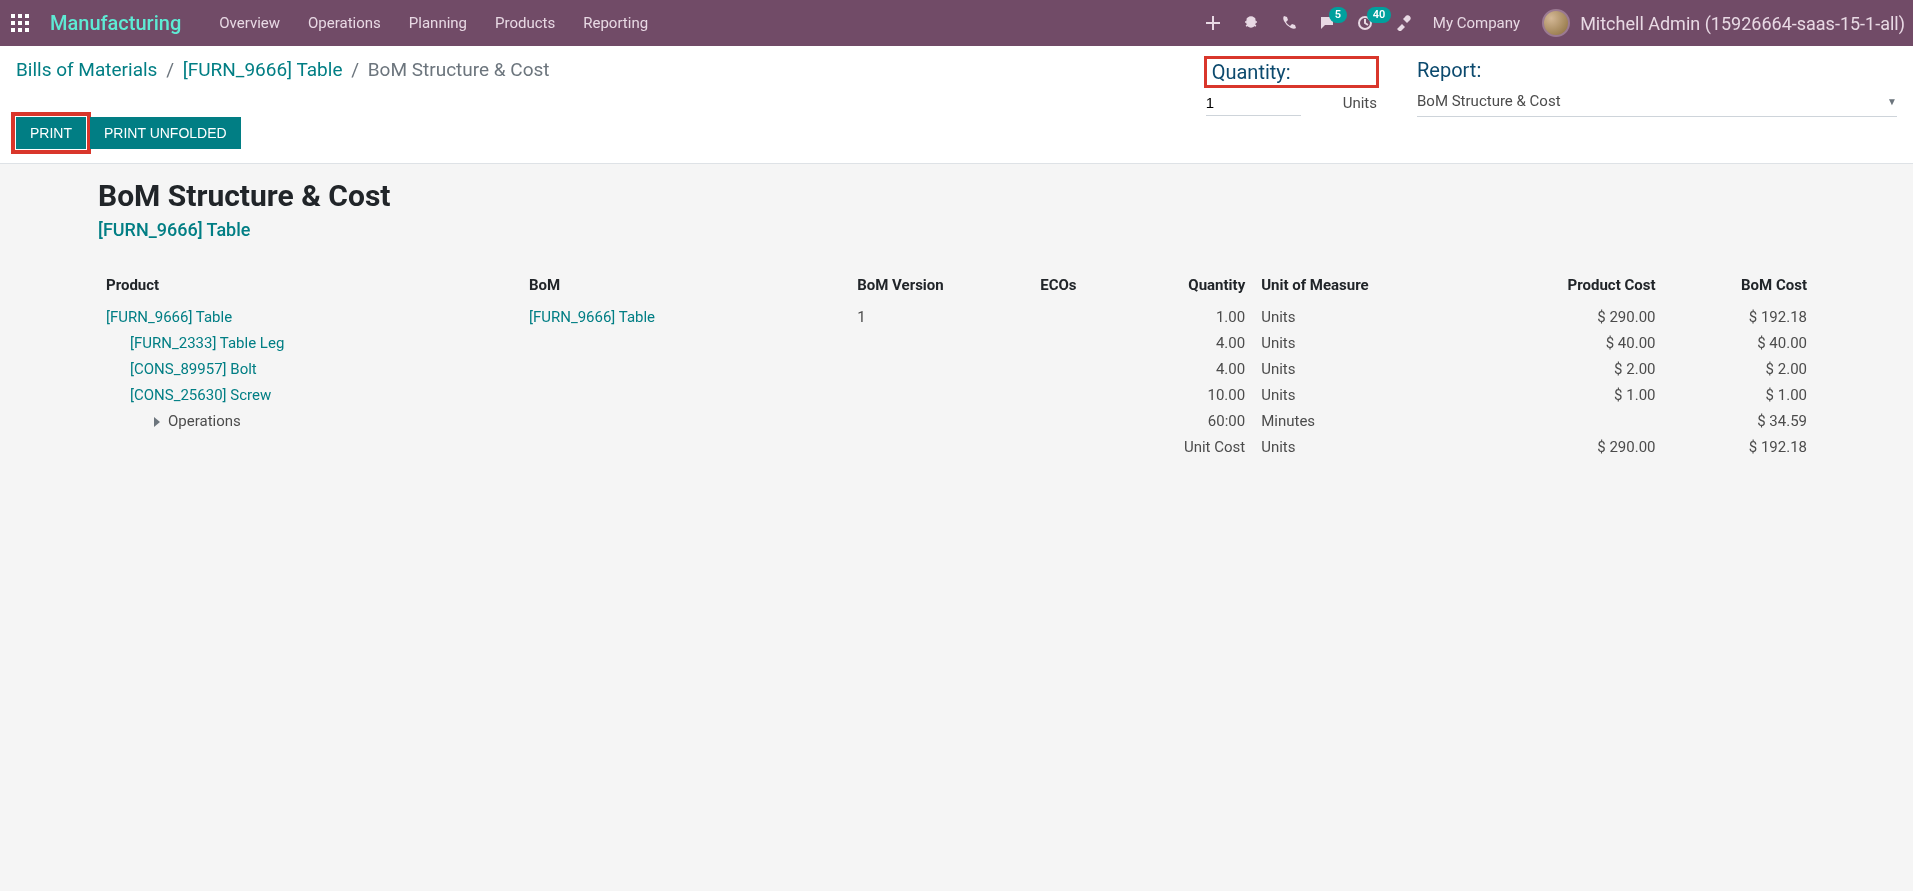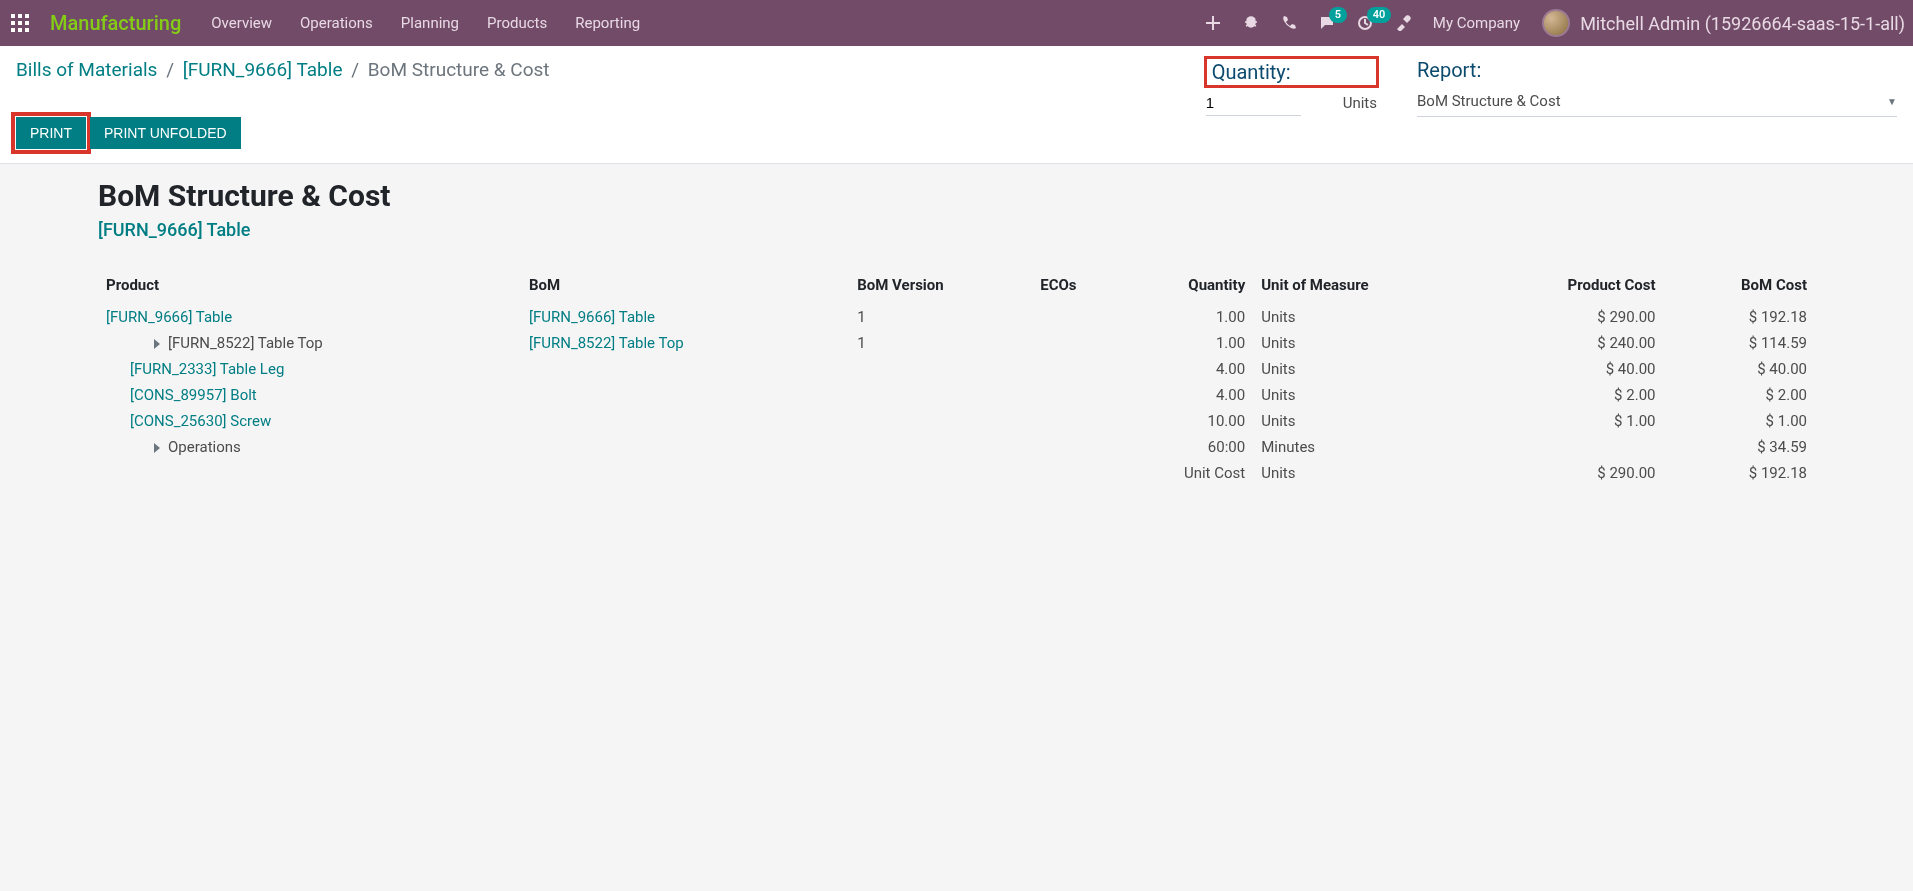--- a/index.html
+++ b/index.html
@@ -3,21 +3,21 @@
   <meta charset="utf-8">
   <style>
     * { box-sizing: border-box; margin: 0; padding: 0; }
     body { font-family: -apple-system, BlinkMacSystemFont, "Segoe UI", Roboto, sans-serif; font-size: 14px; color: #4c4c4c; background: #f5f5f5; }
     
     
     .navbar { background: #714B67; color: #fff; display: flex; align-items: center; height: 46px; padding: 0 8px; }
     .nav-left { display: flex; align-items: center; gap: 18px; }
     .apps-icon { width: 24px; height: 24px; display: flex; align-items: center; justify-content: center; cursor: pointer; }
     .apps-icon svg { width: 18px; height: 18px; fill: #fff; }
-    .brand { font-size: 20px; font-weight: 500; color: #84cc16; margin-right: 12px; }
+    .brand { font-size: 20px; font-weight: 500; color: #5eead4; margin-right: 20px; }
     .nav-menu { display: flex; gap: 28px; }
     .nav-item { color: #e8d9e4; font-size: 15px; cursor: pointer; }
     .nav-right { margin-left: auto; display: flex; align-items: center; gap: 22px; }
     .nav-icon { position: relative; cursor: pointer; display: flex; align-items: center; }
     .nav-icon svg { width: 16px; height: 16px; fill: #e8d9e4; }
     .badge { position: absolute; top: -8px; left: 10px; background: #00A09D; color: #fff; font-size: 11px; font-weight: 600; border-radius: 10px; padding: 1px 6px; line-height: 14px; }
     .company-label { color: #e8d9e4; font-size: 15px; cursor: pointer; }
     .user-block { display: flex; align-items: center; gap: 10px; cursor: pointer; }
     .avatar { width: 28px; height: 28px; border-radius: 50%; background: radial-gradient(circle at 30% 30%, #d4b896, #8a6d3b); border: 2px solid #9b7a92; }
     .user-name { color: #e8d9e4; font-size: 18px; }
@@ -191,30 +191,20 @@
           <td class="col-product"><span class="link">[FURN_9666] Table</span></td>
           <td class="col-bom"><span class="link">[FURN_9666] Table</span></td>
           <td>1</td>
           <td></td>
           <td class="r">1.00</td>
           <td>Units</td>
           <td class="r">$ 290.00</td>
           <td class="r">$ 192.18</td>
         </tr>
         <tr>
-          <td class="col-product indent2"><span class="caret-r"></span><span>[FURN_8522] Table Top</span></td>
-          <td class="col-bom"><span class="link">[FURN_8522] Table Top</span></td>
-          <td>1</td>
-          <td></td>
-          <td class="r">1.00</td>
-          <td>Units</td>
-          <td class="r">$ 240.00</td>
-          <td class="r">$ 114.59</td>
-        </tr>
-        <tr>
           <td class="col-product indent1"><span class="link">[FURN_2333] Table Leg</span></td>
           <td class="col-bom"></td>
           <td></td>
           <td></td>
           <td class="r">4.00</td>
           <td>Units</td>
           <td class="r">$ 40.00</td>
           <td class="r">$ 40.00</td>
         </tr>
         <tr>

